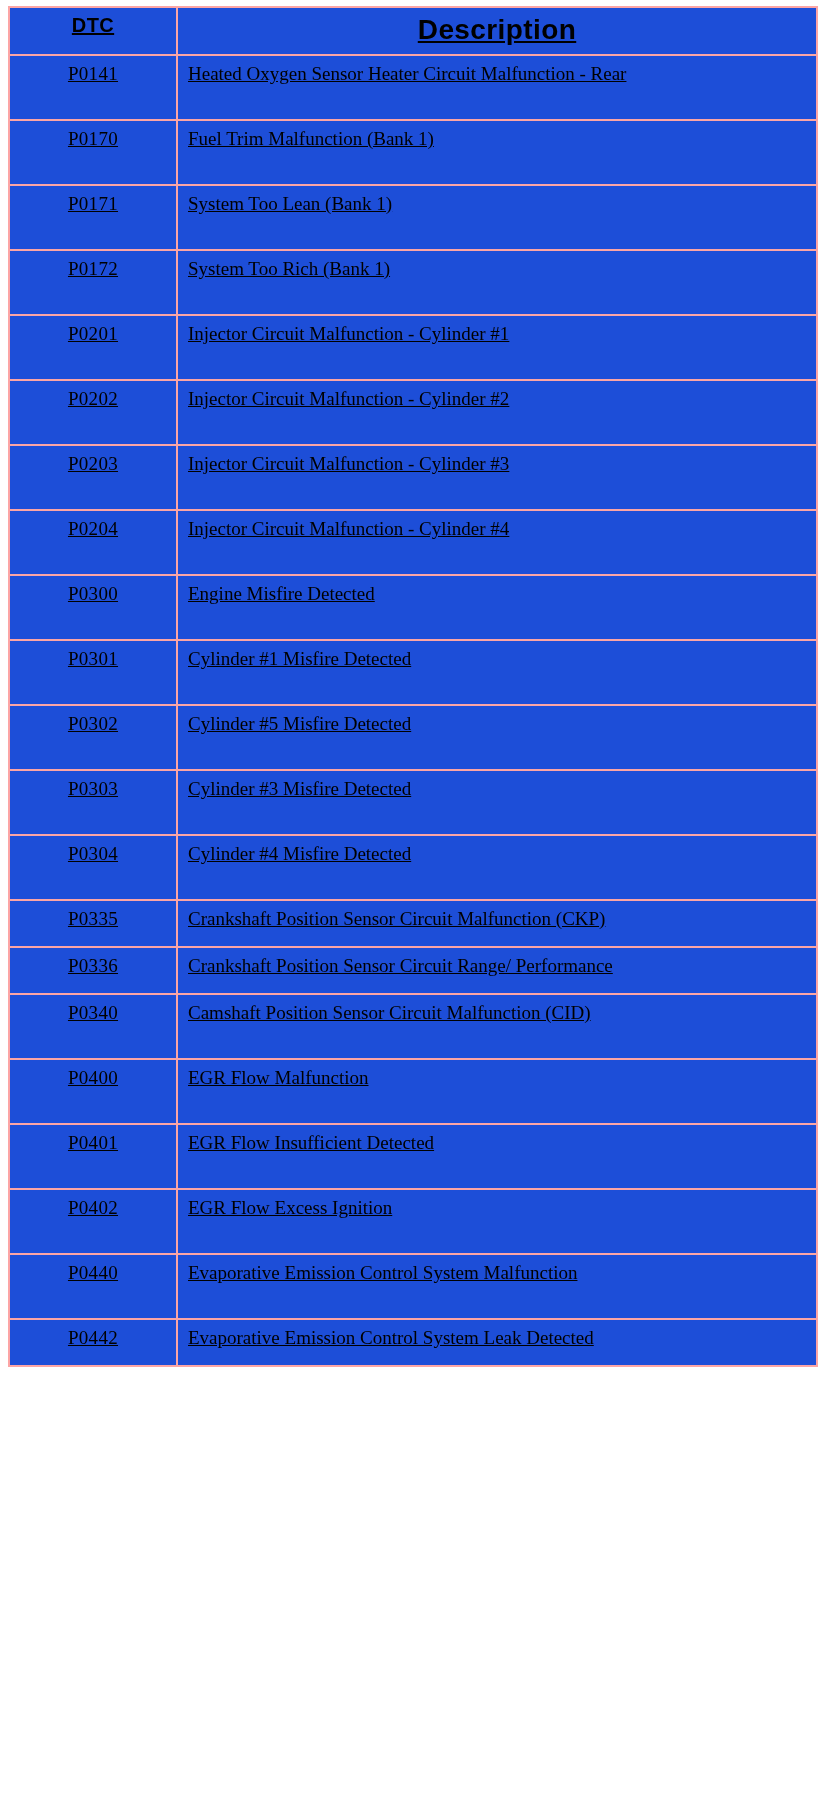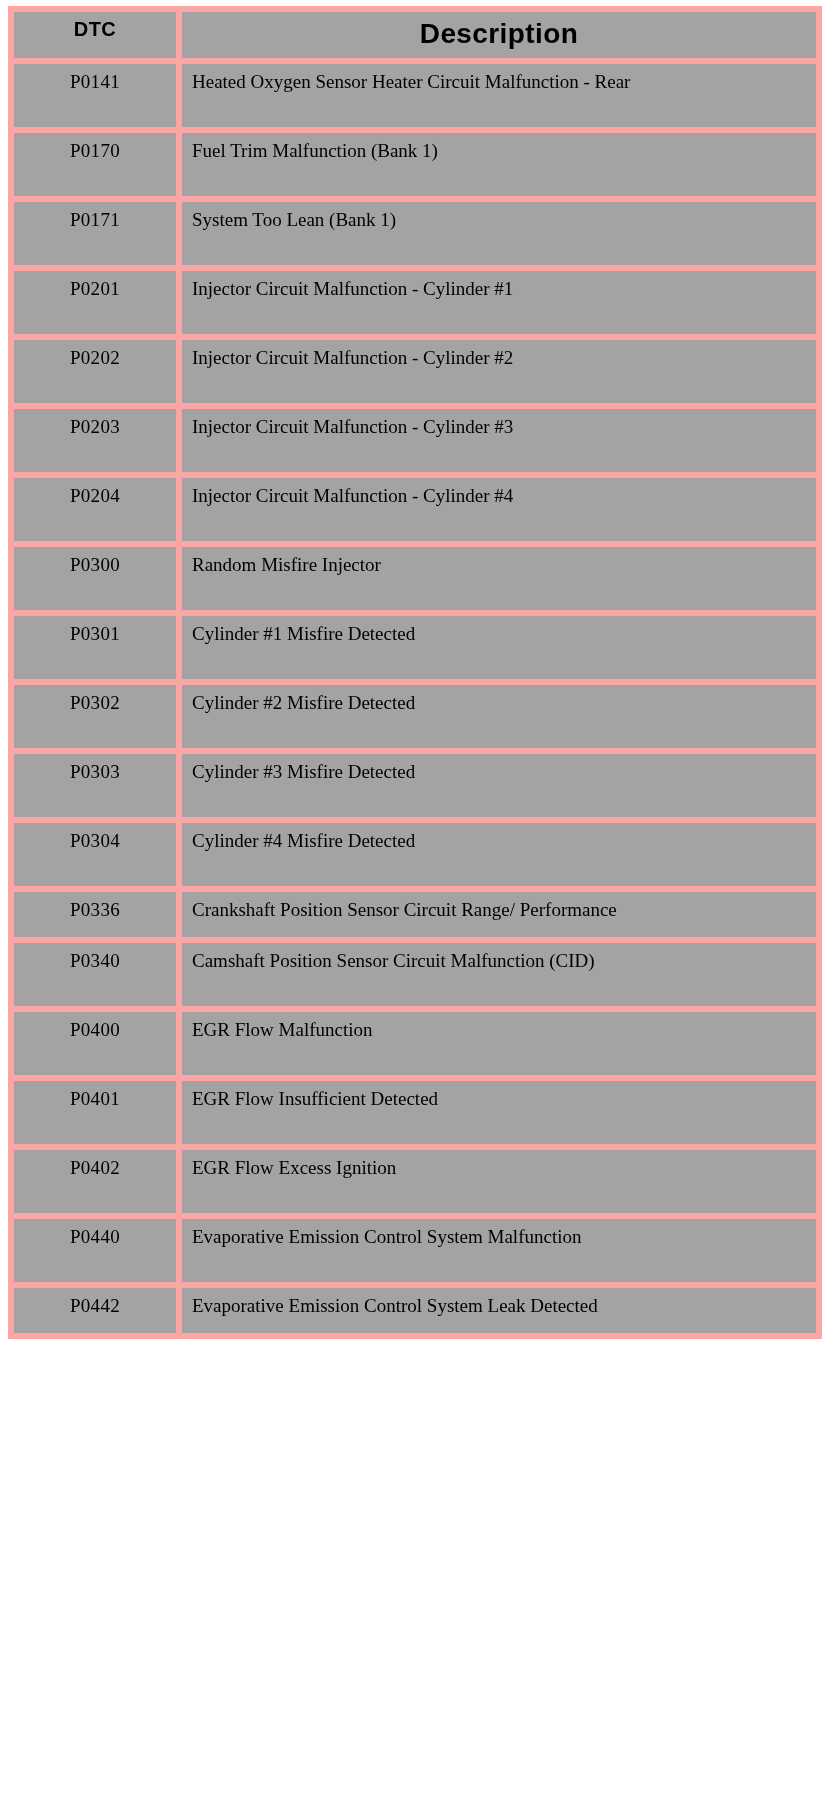--- a/index.html
+++ b/index.html
@@ -21,23 +21,24 @@
     background: #ffffff;
   }
   table.dtc-table {
     border-collapse: collapse;
     width: 808px;
     margin: 6px 0 0 8px;
     table-layout: fixed;
   }
   table.dtc-table th,
   table.dtc-table td {
-    border: 6px solid #fca5a5;
+    border: 2px solid #fca5a5;
     vertical-align: top;
-    background: #a3a3a3;
+    background: #1d4ed8;
+    text-decoration: underline;
   }
   col.col-dtc { width: 168px; }
   col.col-desc { width: 640px; }
 
   thead th {
     font-family: "Liberation Sans", sans-serif;
     font-weight: bold;
     font-size: 20px;
     text-align: center;
     padding: 6px 4px 8px 4px;
@@ -92,54 +93,62 @@
         </tr>
         <tr class="r-tall">
           <td class="dtc-cell">P0170</td>
           <td class="desc-cell">Fuel Trim Malfunction (Bank 1)</td>
         </tr>
         <tr class="r-tall">
           <td class="dtc-cell">P0171</td>
           <td class="desc-cell">System Too Lean (Bank 1)</td>
         </tr>
         <tr class="r-tall">
+          <td class="dtc-cell">P0172</td>
+          <td class="desc-cell">System Too Rich (Bank 1)</td>
+        </tr>
+        <tr class="r-tall">
           <td class="dtc-cell">P0201</td>
           <td class="desc-cell">Injector Circuit Malfunction - Cylinder #1</td>
         </tr>
         <tr class="r-tall">
           <td class="dtc-cell">P0202</td>
           <td class="desc-cell">Injector Circuit Malfunction - Cylinder #2</td>
         </tr>
         <tr class="r-tall">
           <td class="dtc-cell">P0203</td>
           <td class="desc-cell">Injector Circuit Malfunction - Cylinder #3</td>
         </tr>
         <tr class="r-tall">
           <td class="dtc-cell">P0204</td>
           <td class="desc-cell">Injector Circuit Malfunction - Cylinder #4</td>
         </tr>
         <tr class="r-tall">
           <td class="dtc-cell">P0300</td>
-          <td class="desc-cell">Random Misfire Injector</td>
+          <td class="desc-cell">Engine Misfire Detected</td>
         </tr>
         <tr class="r-tall">
           <td class="dtc-cell">P0301</td>
           <td class="desc-cell">Cylinder #1 Misfire Detected</td>
         </tr>
         <tr class="r-tall">
           <td class="dtc-cell">P0302</td>
-          <td class="desc-cell">Cylinder #2 Misfire Detected</td>
+          <td class="desc-cell">Cylinder #5 Misfire Detected</td>
         </tr>
         <tr class="r-tall">
           <td class="dtc-cell">P0303</td>
           <td class="desc-cell">Cylinder #3 Misfire Detected</td>
         </tr>
         <tr class="r-tall">
           <td class="dtc-cell">P0304</td>
           <td class="desc-cell">Cylinder #4 Misfire Detected</td>
+        </tr>
+        <tr class="r-short">
+          <td class="dtc-cell">P0335</td>
+          <td class="desc-cell">Crankshaft Position Sensor Circuit Malfunction (CKP)</td>
         </tr>
         <tr class="r-short">
           <td class="dtc-cell">P0336</td>
           <td class="desc-cell">Crankshaft Position Sensor Circuit Range/ Performance</td>
         </tr>
         <tr class="r-tall">
           <td class="dtc-cell">P0340</td>
           <td class="desc-cell">Camshaft Position Sensor Circuit Malfunction (CID)</td>
         </tr>
         <tr class="r-tall">

